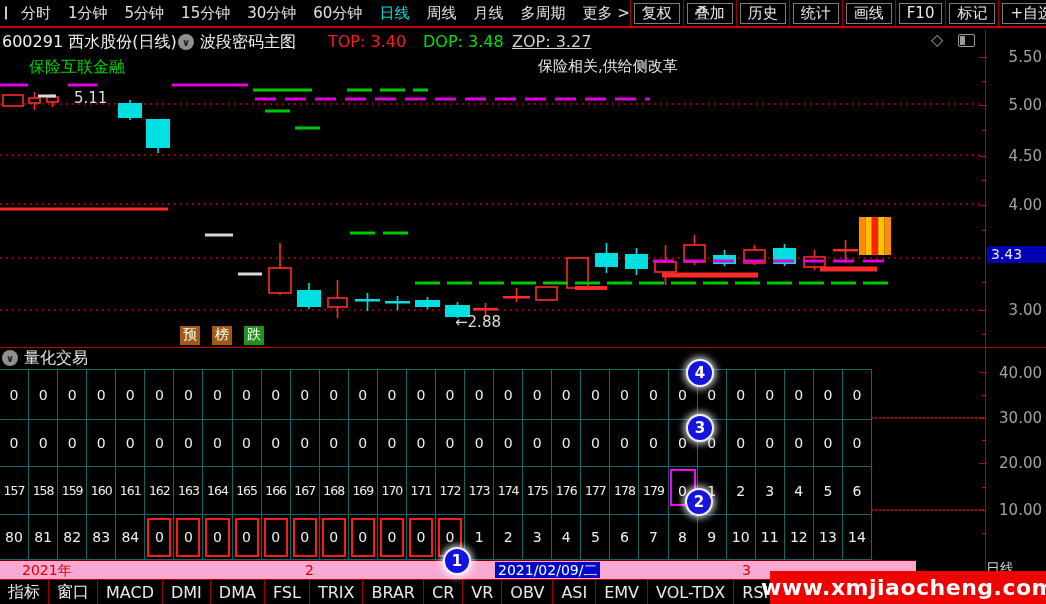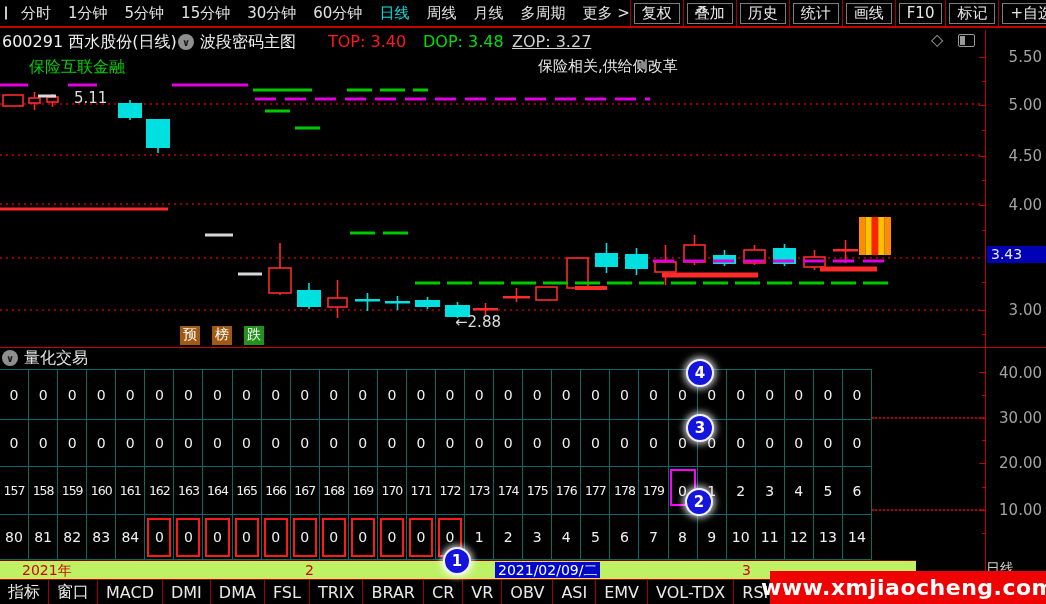--- a/index.html
+++ b/index.html
@@ -53,21 +53,21 @@
          display:flex;align-items:center;justify-content:center;color:#f0f0f0;font-size:14px;}
   .qcell.small{font-size:12.5px;letter-spacing:-1px;}
   .rbox{position:absolute;left:2px;right:2px;top:3px;bottom:2px;border:2px solid #ff1a1a;}
   .mbox{position:absolute;left:1px;right:1px;top:2px;bottom:8px;border:2px solid #ff00ff;}
   .pdot{position:absolute;left:872px;width:112px;height:0;border-top:2px dotted #b40000;z-index:2;}
   
   .marker{position:absolute;width:24px;height:24px;border-radius:50%;background:#1414dd;
           border:2px solid #f2f2ff;box-shadow:0 0 7px 2px rgba(255,255,255,.8);
           color:#fff;font-weight:bold;font-size:15px;display:flex;align-items:center;justify-content:center;z-index:15;}
   
-  .timeline{position:absolute;left:0;top:560px;width:916px;height:18px;background:#bef264;
+  .timeline{position:absolute;left:0;top:560px;width:916px;height:18px;background:#f9a8d4;
             border-top:1px solid #7a0000;z-index:3;}
   .tl-item{position:absolute;top:1px;color:#d40000;font-size:14px;white-space:nowrap;}
   .tl-sel{position:absolute;top:1px;height:16px;background:#0008c8;color:#fff;font-size:14px;
           line-height:16px;padding:0 3px;white-space:nowrap;}
   .period-label{position:absolute;left:986px;top:560px;color:#cccccc;font-size:14px;z-index:5;white-space:nowrap;}
   
   .bottombar{position:absolute;left:0;top:579px;width:1046px;height:25px;background:#000;
              border-top:1px solid #c40000;display:flex;align-items:stretch;z-index:6;}
   .bb-item{display:flex;align-items:center;padding:0 8px;font-size:16px;color:#e8e8e8;white-space:nowrap;}
   .bb-sep{width:1px;background:#a00000;}

